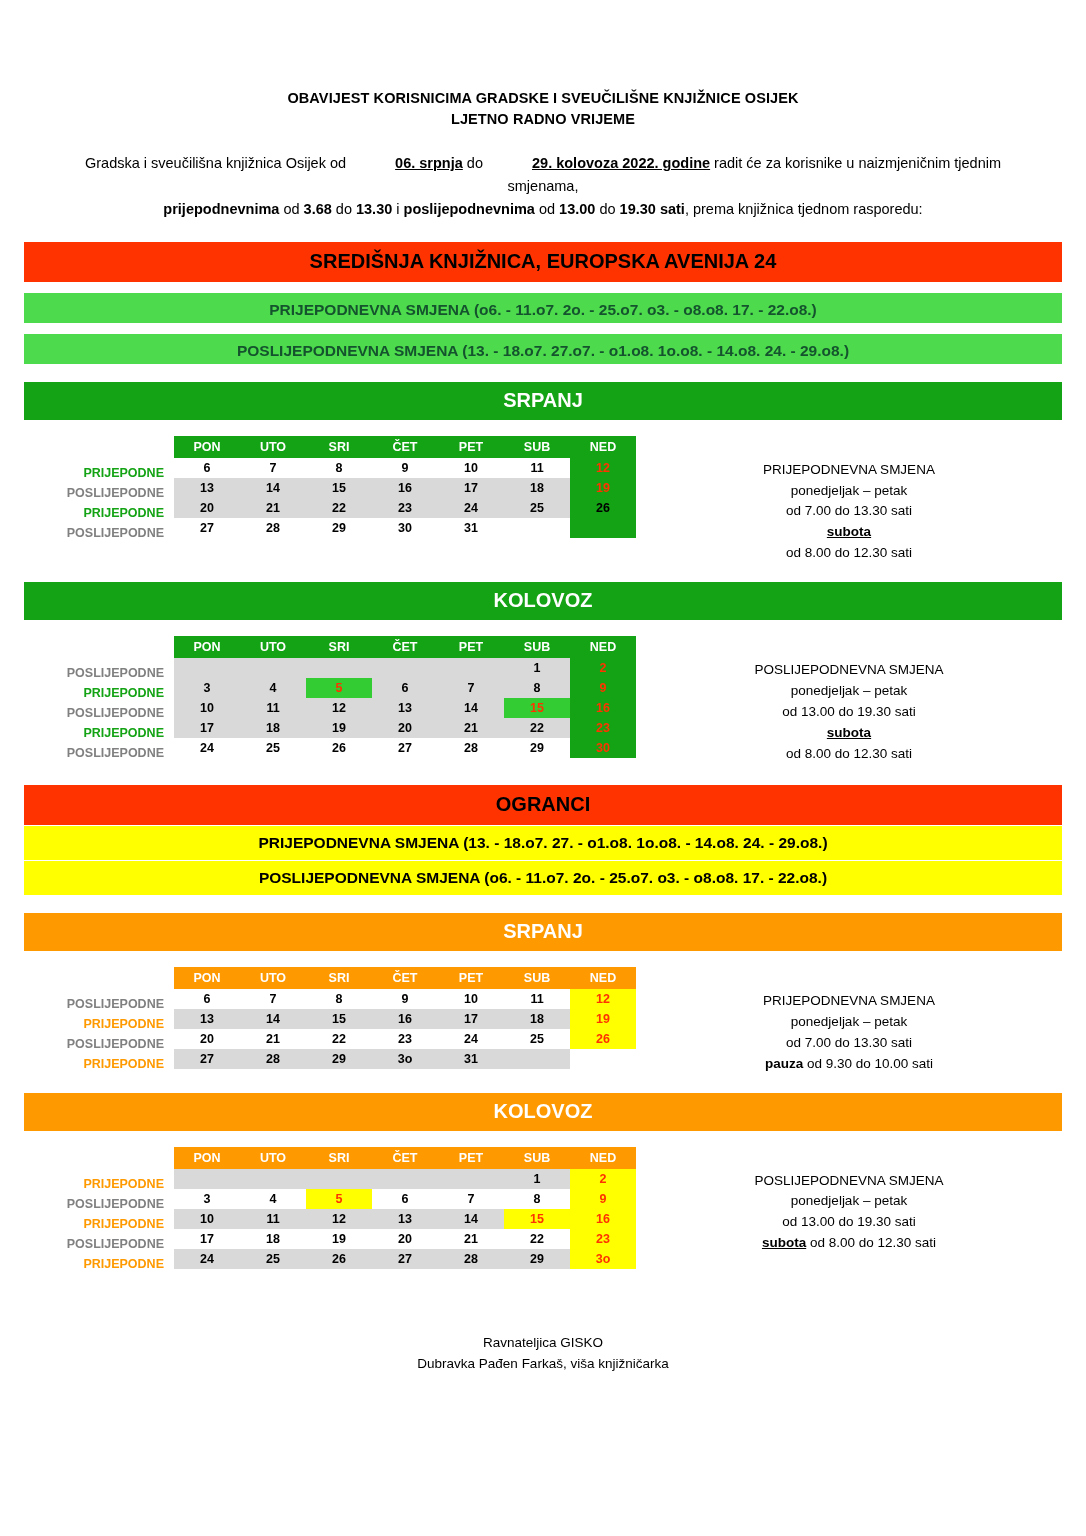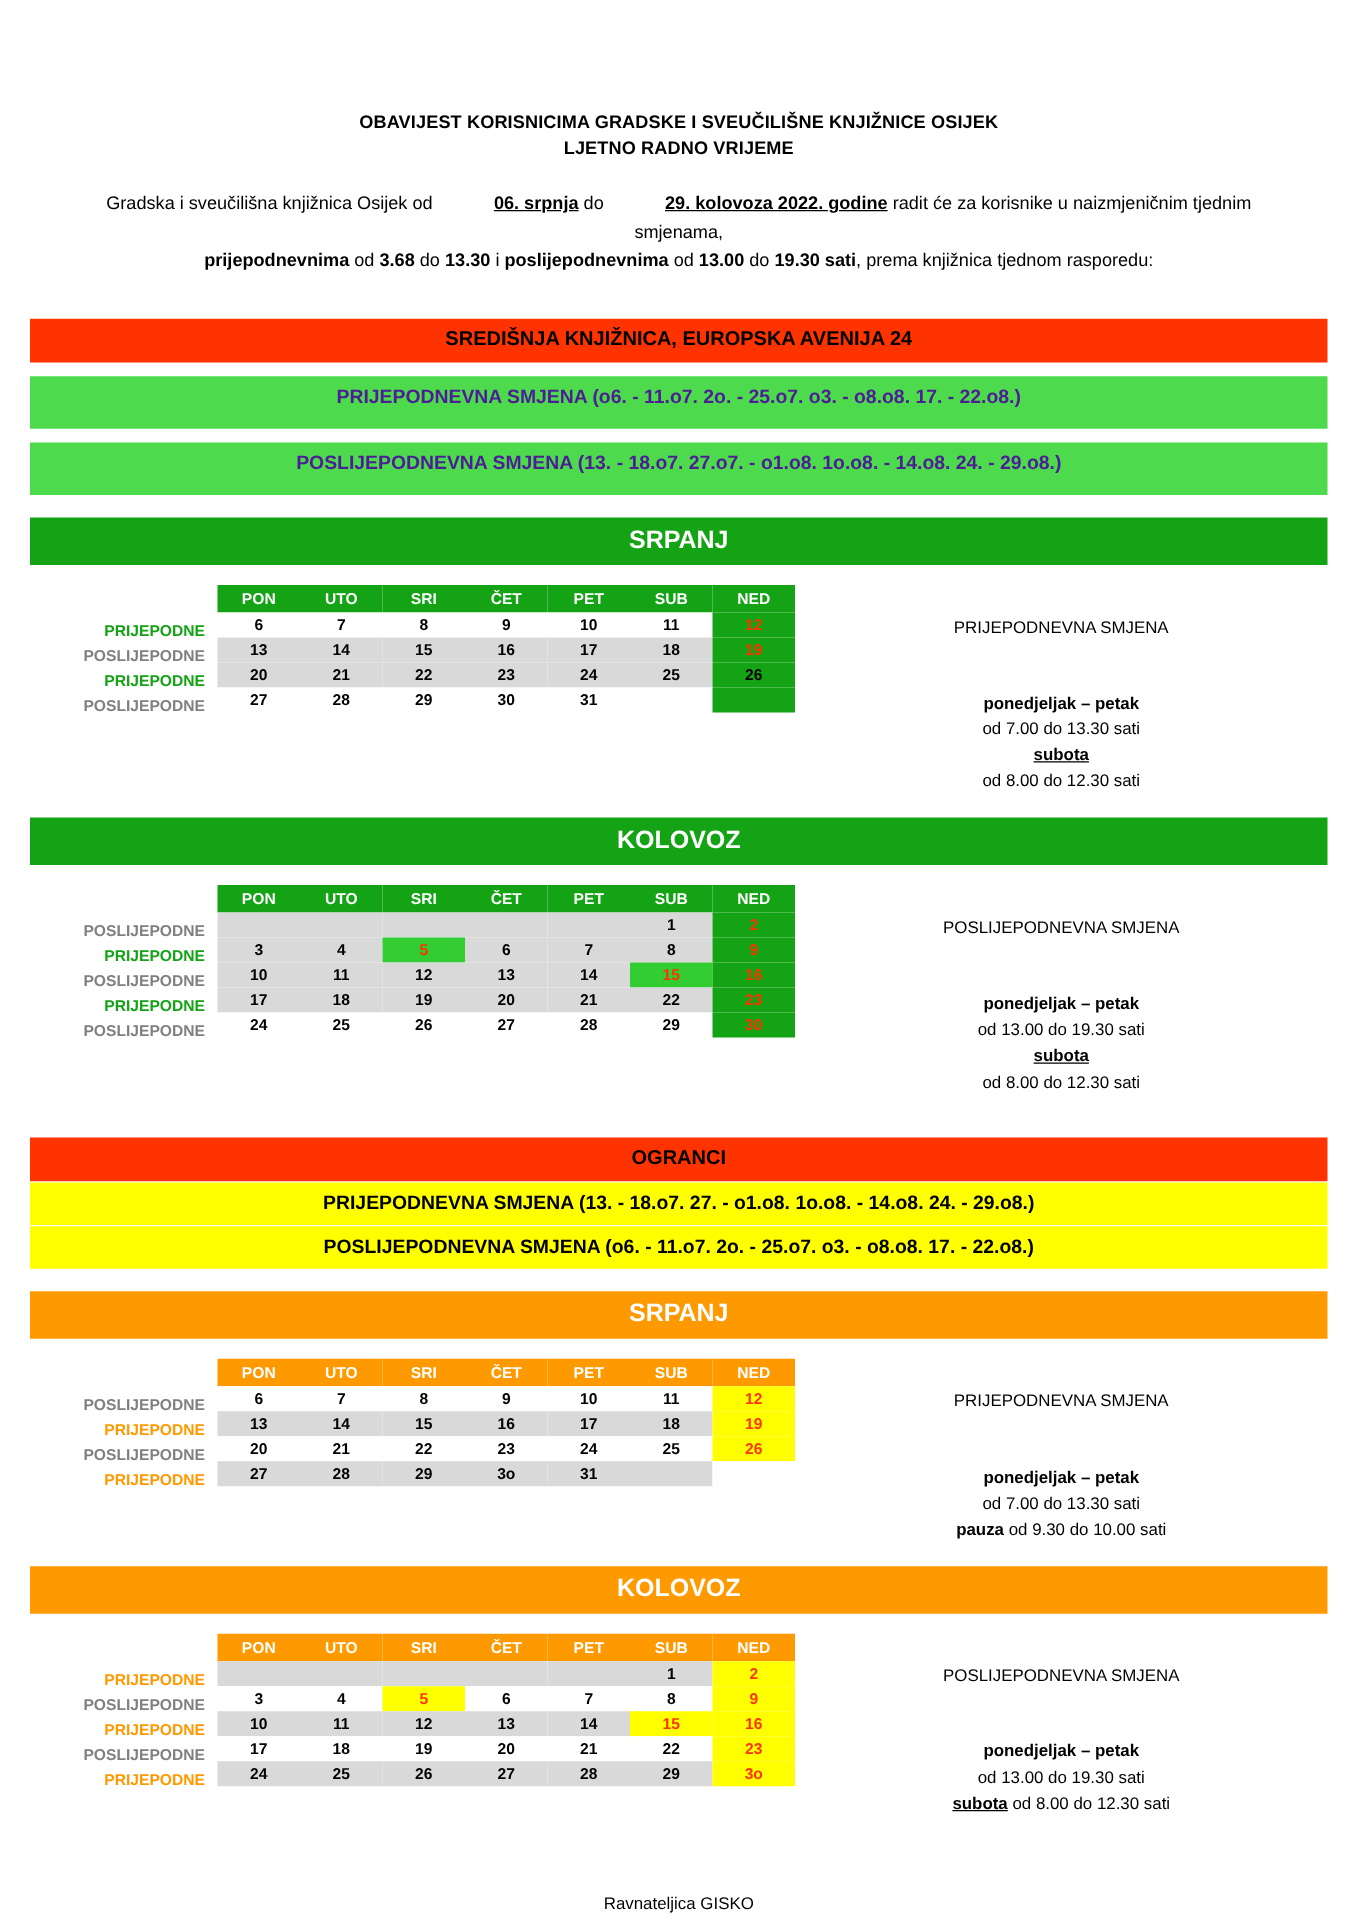--- a/index.html
+++ b/index.html
@@ -42,29 +42,29 @@
   
   .band {
     margin: 0 24px;
     text-align: center;
     font-weight: bold;
     box-sizing: border-box;
   }
   .band-red {
     background: #ff3300;
     color: #000;
-    font-size: 16px;
+    font-size: 20px;
     padding: 8px 0 9px 0;
-    margin-top: 33px;
+    margin-top: 20px;
   }
   .band-green-light {
     background: #4ddb4d;
-    color: #4c1d95;
+    color: #14532d;
     font-size: 15.5px;
-    padding: 8px 0 16px 0;
+    padding: 8px 0 4px 0;
     margin-top: 11px;
   }
   .band-darkgreen {
     background: #14a314;
     color: #fff;
     font-size: 20px;
     padding: 7px 0 8px 0;
     margin-top: 18px;
   }
   .band-yellow {
@@ -139,21 +139,21 @@
   td.empty-w { background: #ffffff; }
   td.sun-green-empty { background: #14a314; }
 
   .side {
     flex: 1;
     text-align: center;
     padding-top: 24px;
     font-size: 13.5px;
     line-height: 1.55;
   }
-  .side div.b { font-weight: bold; margin-top: 40px; }
+  .side div.b { font-weight: normal; }
   .side div.u { text-decoration: underline; font-weight: bold; }
   .side .u-inline { text-decoration: underline; font-weight: bold; }
 
   
   .footer {
     margin-top: 58px;
     text-align: center;
     font-size: 13.5px;
     line-height: 1.6;
   }

